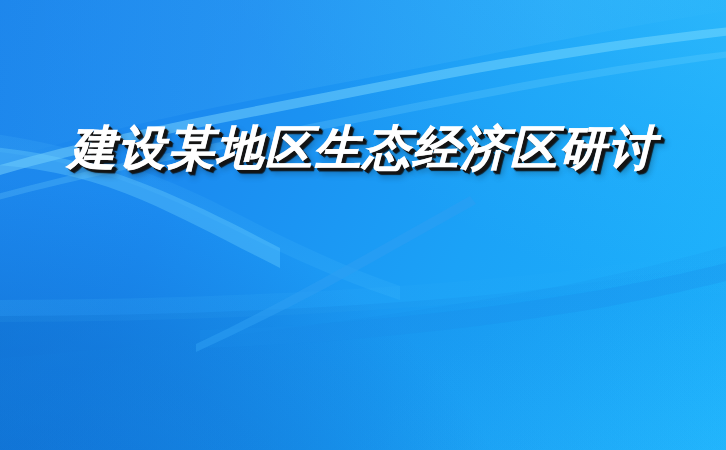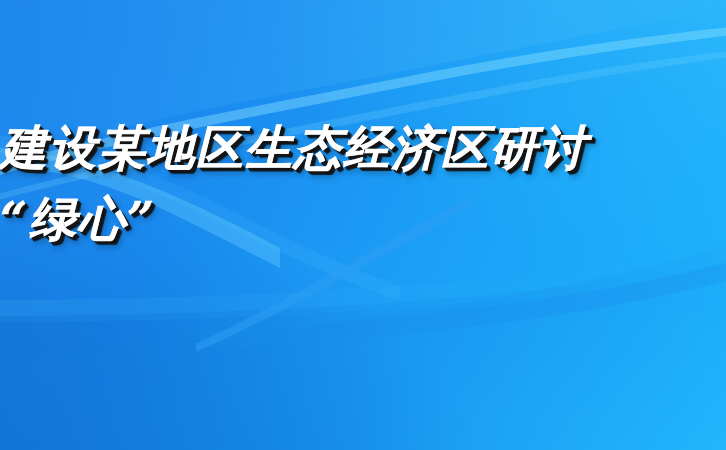--- a/index.html
+++ b/index.html
@@ -62,20 +62,21 @@
     position: absolute;
     inset: 0;
   }
 
   
   .title-block {
     position: absolute;
     left: 0;
     right: 0;
     top: 112px;
+    text-align: center;
     z-index: 5;
   }
 
   .title-line {
     color: #ffffff;
     font-family: "DejaVu Serif", "Liberation Serif", serif;
     font-weight: 700;
     font-style: italic;
     font-size: 47px;
     line-height: 71px;
@@ -169,16 +170,15 @@
       <path d="M 470,196 C 420,224 370,252 320,280 C 280,302 238,324 196,344
                L 196,352 C 240,332 284,310 326,288 C 376,260 426,232 476,204 Z" fill="#2E9FF2" opacity="0.55"></path>
     </svg>
   </div>
 
   <div class="title-block">
 
     <div class="title-line line-1">建设某地区生态经济区研讨</div>
 
 
-    <div class="title-line line-3">“绿心”</div>
   </div>
 
 </div>
 
 </body></html>

